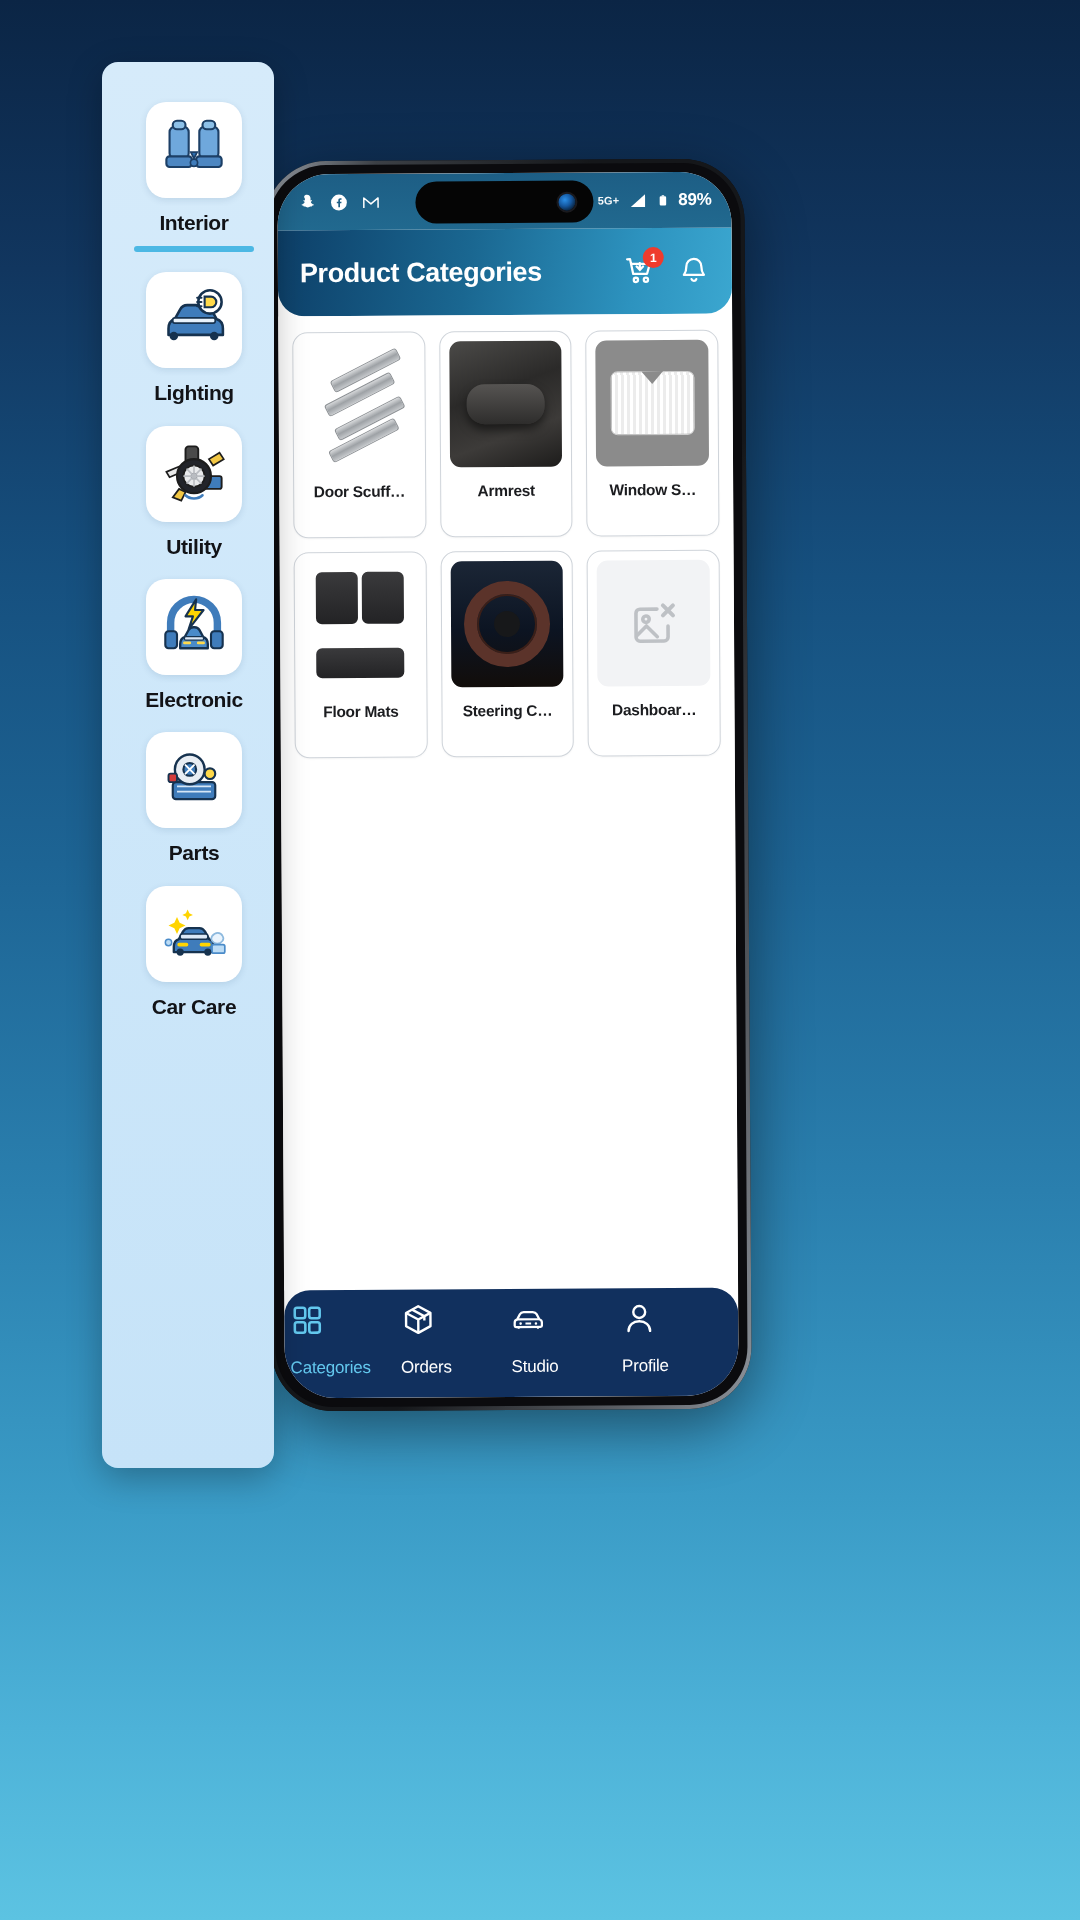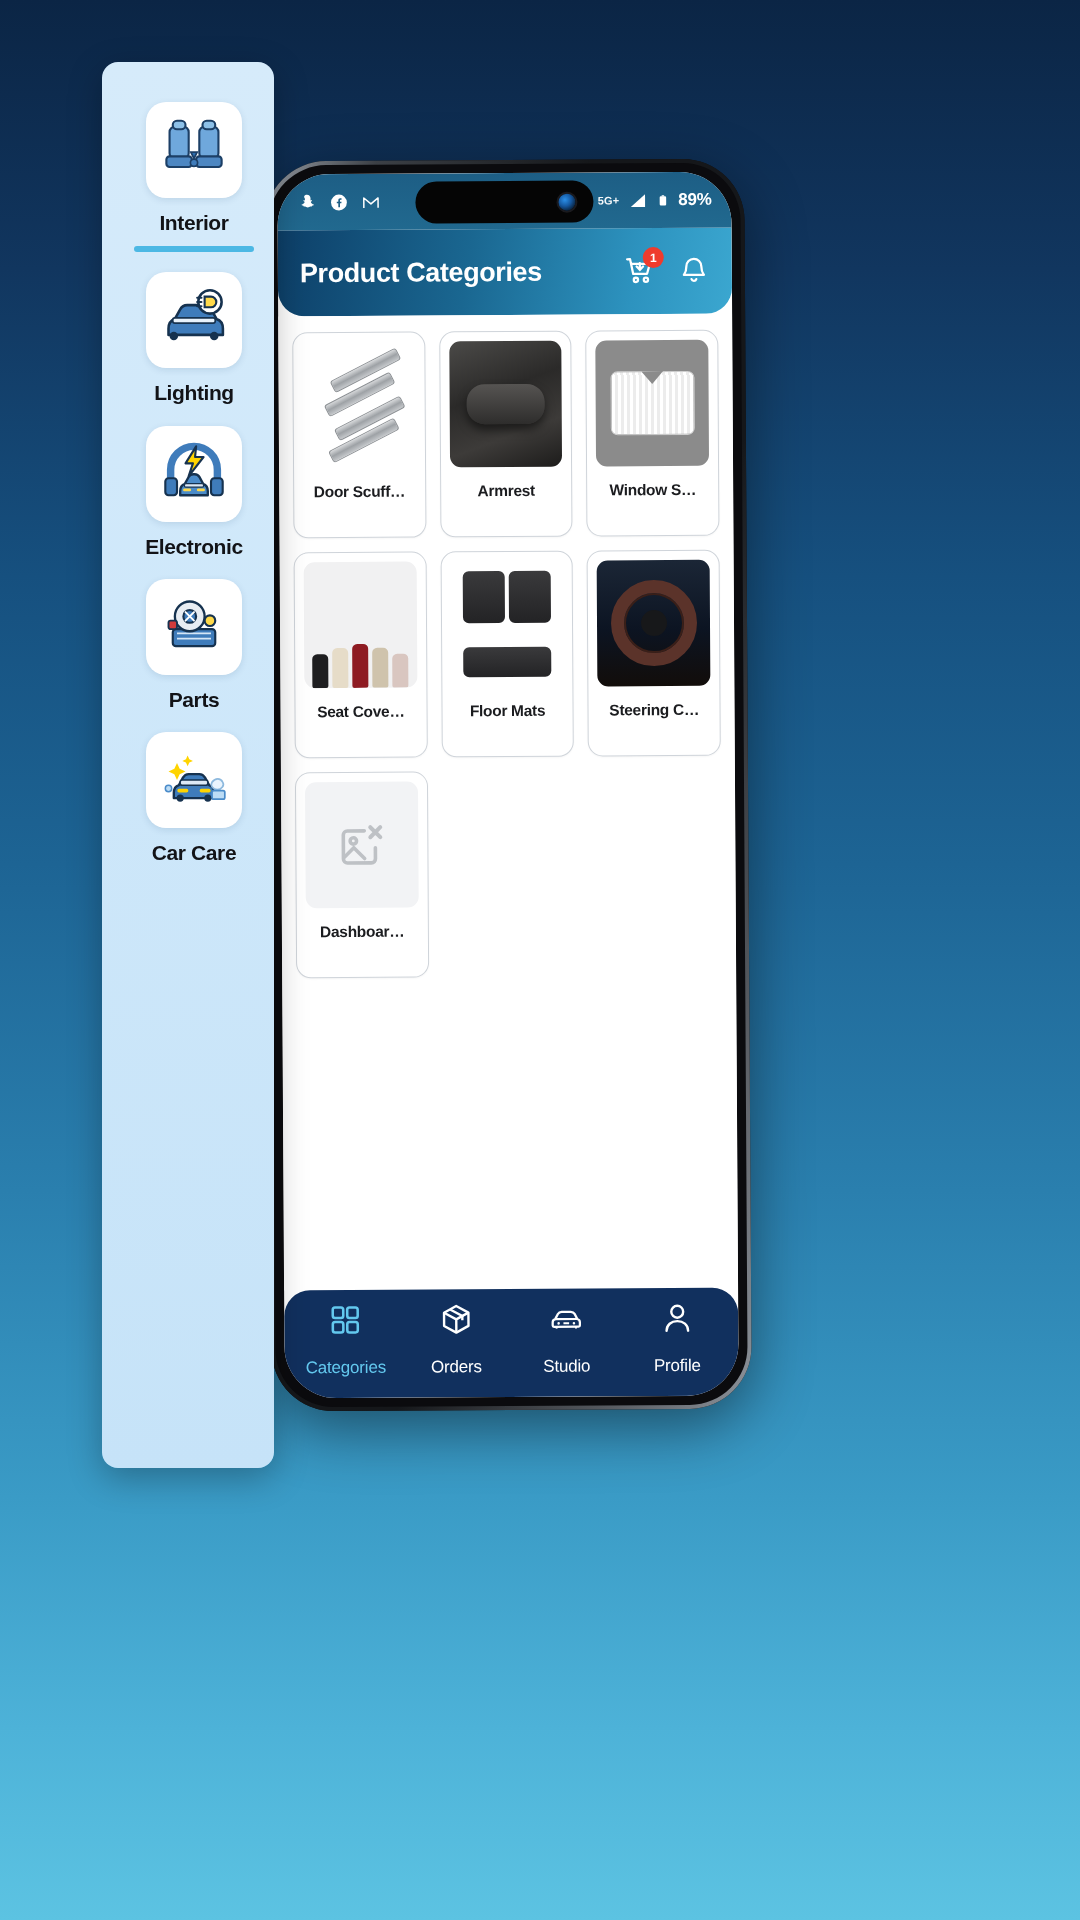--- a/index.html
+++ b/index.html
@@ -204,21 +204,21 @@
     height: 108px;
     background: #11305e;
     border-top-left-radius: 26px;
     border-top-right-radius: 26px;
     display: flex; align-items: center;
     padding: 0 6px 8px 6px;
     flex: 0 0 auto;
   }
   .nav-item {
     flex: 1;
-    display: flex; flex-direction: column; align-items: center; gap: 21px;
+    display: flex; flex-direction: column; gap: 21px;
     color: #ffffff;
   }
   .nav-item.active { color: #63c8ee; }
   .nav-item svg { width: 34px; height: 34px; display: block; }
   .nav-label { font-size: 17px; letter-spacing: -.2px; }
 
   
   .sidebar {
     position: absolute;
     left: 102px; top: 62px;
@@ -357,30 +357,20 @@
 
         <div class="prod-card">
           <div class="prod-img art-shade">
             <div class="panel">
                 <span class="notch"></span>
               </div>
           </div>
           <div class="prod-name">Window S…</div>
         </div>
 
-        <div class="prod-card">
-          <div class="prod-img art-seatcover">
-            <i style="background:#1e1e20;height:34px"></i>
-            <i style="background:#e6dcc8;height:40px"></i>
-            <i style="background:#8e1b22;height:44px"></i>
-            <i style="background:#cfc3ac;height:40px"></i>
-            <i style="background:#d9c6c0;height:34px"></i>
-          </div>
-          <div class="prod-name">Seat Cove…</div>
-        </div>
 
         <div class="prod-card">
           <div class="prod-img art-mats">
             <span class="m" style="width:42px;height:52px;"></span>
             <span class="m" style="width:42px;height:52px;"></span>
             <span class="m" style="width:88px;height:30px;"></span>
           </div>
           <div class="prod-name">Floor Mats</div>
         </div>
 
@@ -477,20 +467,37 @@
         <circle cx="13" cy="47" r="4" fill="#16324f"></circle>
         <circle cx="51" cy="47" r="4" fill="#16324f"></circle>
         <circle cx="47" cy="15" r="11" fill="#fff" stroke="#16324f" stroke-width="2.4"></circle>
         <path d="M42 10h6a5 5 0 0 1 0 10h-6z" fill="#ffd94a" stroke="#16324f" stroke-width="2"></path>
         <path d="M39 11h-4M39 15h-4M39 19h-4" stroke="#16324f" stroke-width="2" stroke-linecap="round"></path>
       </svg>
     </div>
     <div class="cat-label">Lighting</div>
   </div>
 
+  <div class="cat-item">
+    <div class="cat-tile">
+      <svg viewBox="0 0 64 64">
+        <path d="M6 30l12-5 3 5-12 5z" fill="#eaeaea" stroke="#1d1d1d" stroke-width="1.6"></path>
+        <path d="M46 18l10-6 4 6-10 6z" fill="#f2c744" stroke="#1d1d1d" stroke-width="1.6"></path>
+        <rect x="42" y="34" width="16" height="12" rx="2" fill="#3f7cbb" stroke="#1d1d1d" stroke-width="1.8"></rect>
+        <path d="M18 46l-6 8 8 3 4-8z" fill="#f2c744" stroke="#1d1d1d" stroke-width="1.6"></path>
+        <rect x="24" y="6" width="12" height="16" rx="3" fill="#4a4a4a" stroke="#1d1d1d" stroke-width="1.8"></rect>
+        <circle cx="32" cy="34" r="16" fill="#22242a" stroke="#1d1d1d" stroke-width="2"></circle>
+        <circle cx="32" cy="34" r="10" fill="#e9eaec" stroke="#1d1d1d" stroke-width="1.6"></circle>
+        <circle cx="32" cy="34" r="3.2" fill="#8d9096"></circle>
+        <path d="M32 24v20M22 34h20M25 27l14 14M39 27L25 41" stroke="#b9bcc1" stroke-width="1.5"></path>
+        <path d="M24 52c4 4 12 4 16 0" fill="none" stroke="#3f7cbb" stroke-width="2.4" stroke-linecap="round"></path>
+      </svg>
+    </div>
+    <div class="cat-label">Utility</div>
+  </div>
 
   <div class="cat-item">
     <div class="cat-tile">
       <svg viewBox="0 0 64 64">
         <path d="M10 44V28a22 22 0 0 1 44 0v16" fill="none" stroke="#3f7cbb" stroke-width="7" stroke-linecap="round"></path>
         <rect x="5" y="36" width="11" height="16" rx="3" fill="#3f7cbb" stroke="#16324f" stroke-width="2"></rect>
         <rect x="48" y="36" width="11" height="16" rx="3" fill="#3f7cbb" stroke="#16324f" stroke-width="2"></rect>
         <path d="M19 48c0-4 2-6 4.4-6.8l3.4-6.2c1-1.8 2.6-2.8 4.6-2.8h1.2c2 0 3.6 1 4.6 2.8l3.4 6.2C42.9 42 45 44 45 48v4H19z" fill="#4a8bc9" stroke="#16324f" stroke-width="2.2" stroke-linejoin="round"></path>
         <rect x="23" y="41" width="18" height="3.4" rx="1.4" fill="#dce9f6" stroke="#16324f" stroke-width="1.2"></rect>
         <path d="M23 47h5M36 47h5" stroke="#ffd94a" stroke-width="2.6" stroke-linecap="round"></path>

